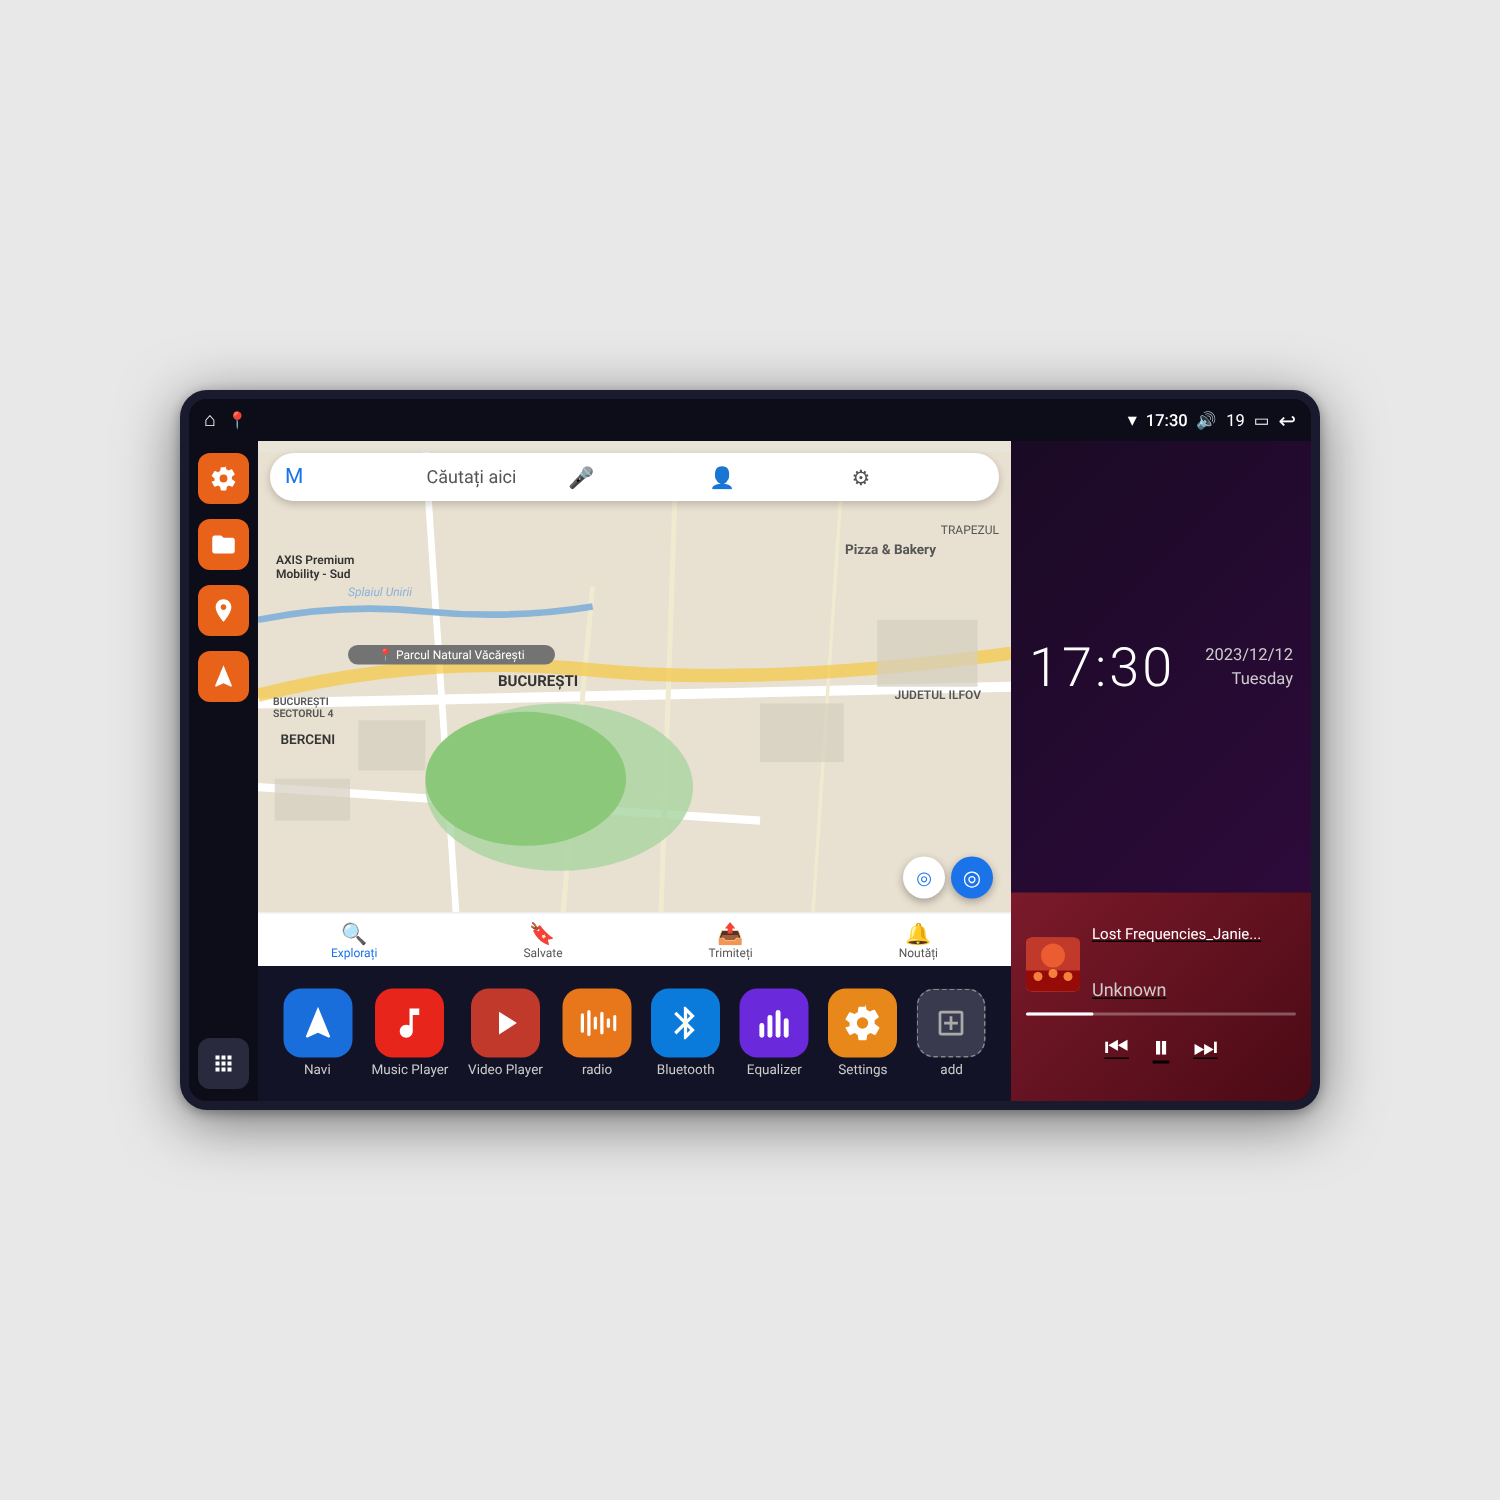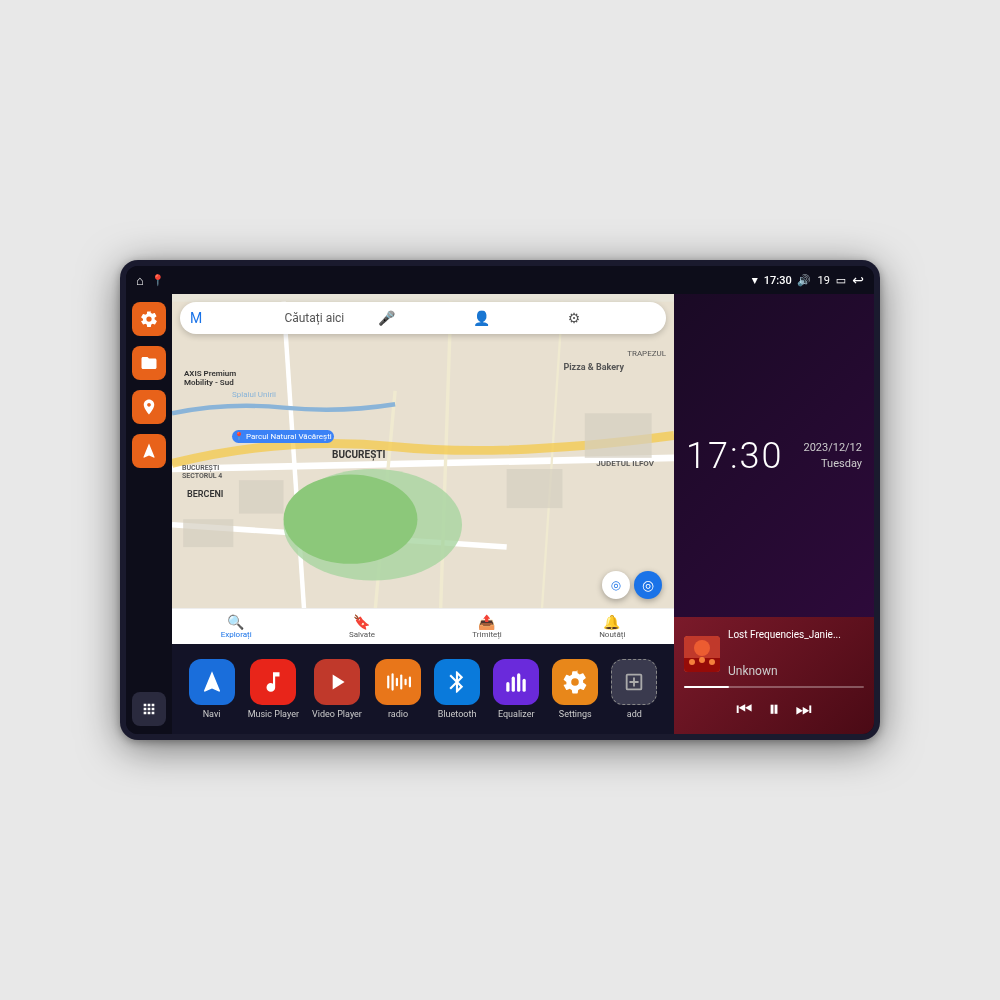--- a/index.html
+++ b/index.html
@@ -165,21 +165,22 @@
       display: flex;
       align-items: center;
       justify-content: space-between;
     }
     .clock-time { color: white; font-size: 36px; font-weight: 300; letter-spacing: 2px; }
     .clock-date { color: #ccc; font-size: 11px; text-align: right; line-height: 1.4; }
 
     
     .music-player {
       background: linear-gradient(135deg, #7b1a2a 0%, #4a0a15 100%);
-      padding: 12px 10px;
+      padding: 23px 10px;
+      text-decoration: underline;
     }
     .music-track-info {
       display: flex; align-items: center; gap: 8px; margin-bottom: 8px;
     }
     .album-art {
       width: 36px; height: 36px;
       border-radius: 4px;
       background: linear-gradient(135deg, #ff6b35, #c0392b);
       flex-shrink: 0;
       overflow: hidden;
@@ -292,23 +293,23 @@
             <span style="color:#1a73e8; font-size:14px;">M</span>
             <span style="font-size:12px; color:#555;">Căutați aici</span>
             <span style="margin-left:auto; font-size:14px;">🎤</span>
             <span style="font-size:14px;">👤</span>
             <span style="font-size:14px;">⚙</span>
           </div>
 
           <div style="position:absolute; top:75px; left:12px; font-size:8px; color:#333; font-weight:600;">AXIS Premium<br>Mobility - Sud</div>
           <div style="position:absolute; top:68px; right:50px; font-size:9px; color:#555; font-weight:700;">Pizza &amp; Bakery</div>
           <div style="position:absolute; top:55px; right:8px; font-size:8px; color:#555;">TRAPEZUL</div>
-          <div style="position:absolute; top:96px; left:60px; font-size:8px; color:#8ab4d8; ">Splaiul Unirii</div>
+          <div style="position:absolute; top:96px; left:60px; font-size:8px; color:#8ab4d8; font-style:italic;">Splaiul Unirii</div>
           <div style="position:absolute; top:130px; left:60px;">
-            <span style="background:#3b82f6; color:white; font-size:8px; padding:2px 2px; border-radius:10px; white-space:nowrap;">📍 Parcul Natural Văcărești</span>
+            <span style="background:#737373; color:white; font-size:8px; padding:2px 20px; border-radius:10px; white-space:nowrap;">📍 Parcul Natural Văcărești</span>
           </div>
           <div style="position:absolute; top:155px; left:160px; font-size:10px; color:#333; font-weight:700;">BUCUREȘTI</div>
           <div style="position:absolute; top:170px; left:10px; font-size:7px; color:#555; font-weight:600;">BUCUREȘTI<br>SECTORUL 4</div>
           <div style="position:absolute; top:195px; left:15px; font-size:9px; color:#333; font-weight:600;">BERCENI</div>
           <div style="position:absolute; top:165px; right:20px; font-size:8px; color:#555; font-weight:600;">JUDETUL ILFOV</div>
 
           <div style="position:absolute; bottom:45px; right:12px; width:28px; height:28px; background:#1a73e8; border-radius:50%; display:flex; align-items:center; justify-content:center; box-shadow: 0 2px 6px rgba(0,0,0,0.3);">
             <span style="color:white; font-size:14px;">◎</span>
           </div>
           <div style="position:absolute; bottom:45px; right:44px; width:28px; height:28px; background:white; border-radius:50%; display:flex; align-items:center; justify-content:center; box-shadow: 0 2px 6px rgba(0,0,0,0.3);">

